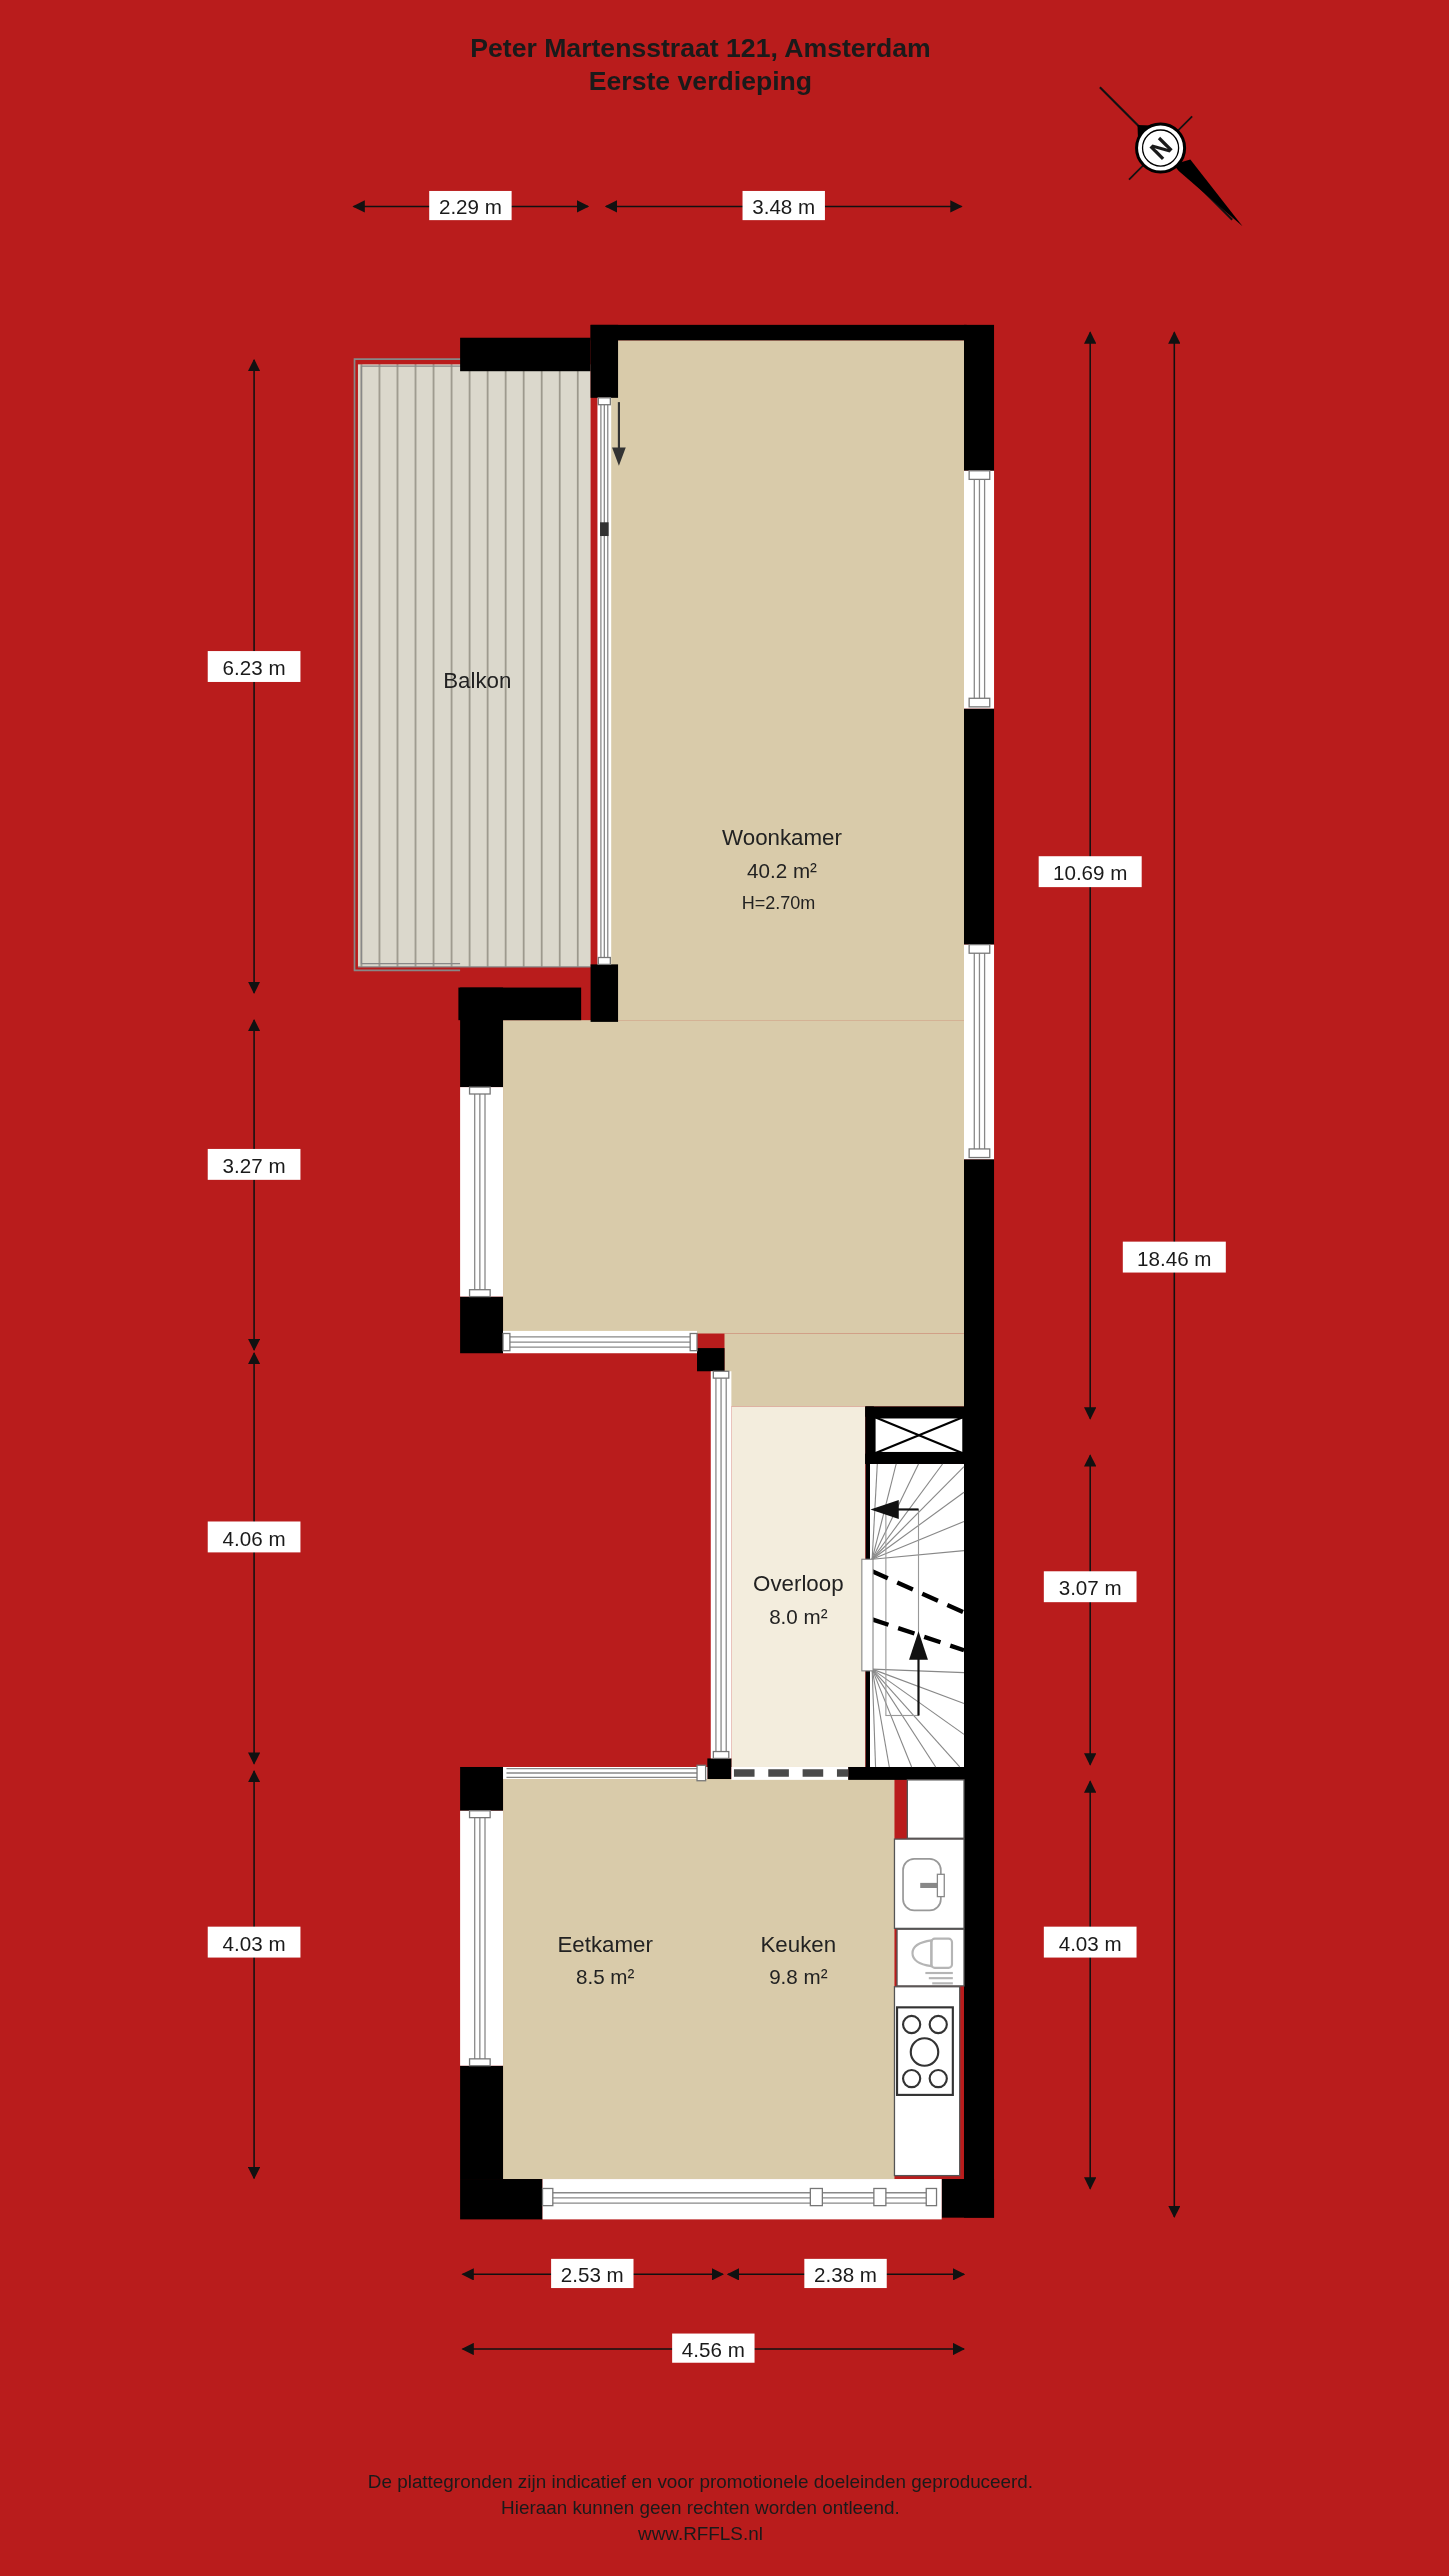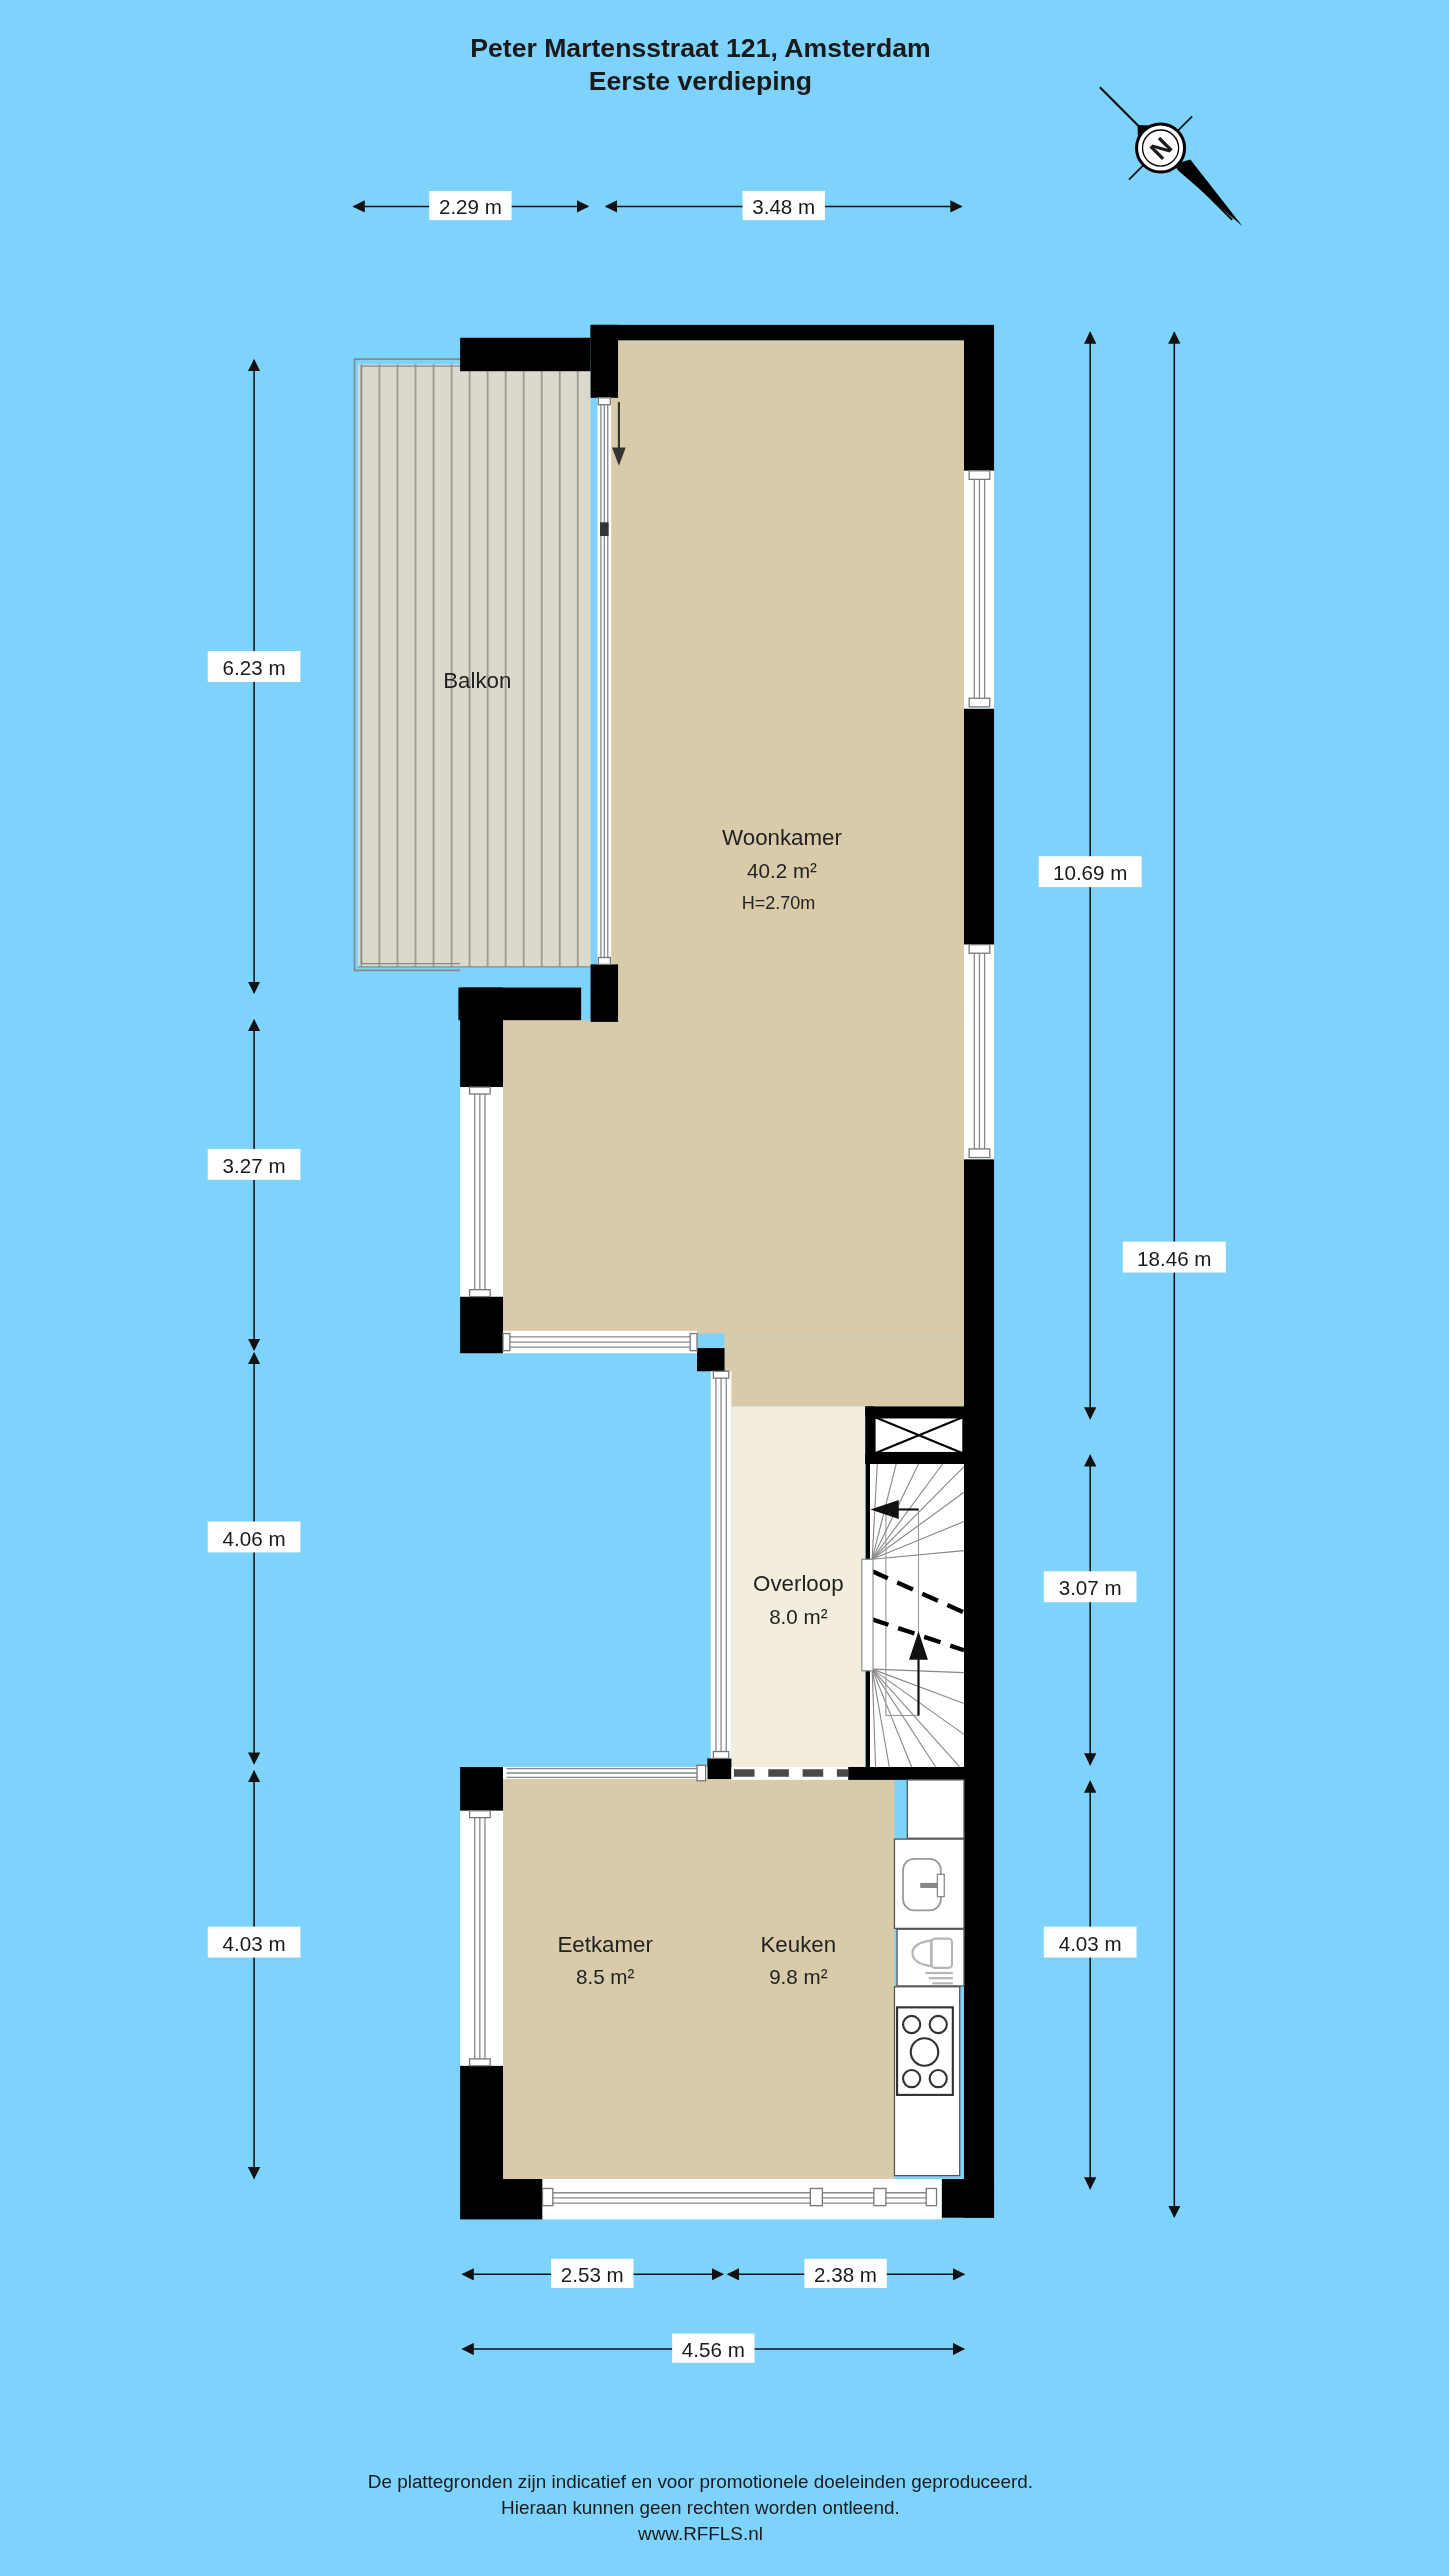--- a/index.html
+++ b/index.html
@@ -1,16 +1,16 @@
 <!DOCTYPE html>
 <html style="font-size:13.7px"><head>
 <meta charset="utf-8">
 <style>
   html,body{margin:0;padding:0;background:#ffffff;}
-  .page{position:relative;width:1449px;height:2576px;background:#7dd3fc;overflow:hidden;
+  .page{position:relative;width:1449px;height:2576px;background:#b91c1c;overflow:hidden;
         font-family:"Liberation Sans", sans-serif;}
   svg{position:absolute;left:0;top:0;}
   text{fill:#1a1a1a;}
   .title-line{font:bold 31px "Liberation Sans", sans-serif;}
   .dim-label{font:24px "Liberation Sans", sans-serif;}
   .room-name{font:26px "Liberation Sans", sans-serif;fill:#222;}
   .room-sub{font:24px "Liberation Sans", sans-serif;fill:#222;}
   .room-h{font:21px "Liberation Sans", sans-serif;fill:#222;}
   .footer-line{font:22px "Liberation Sans", sans-serif;}
   .compass-n{font:bold 30px "Liberation Sans", sans-serif;}

